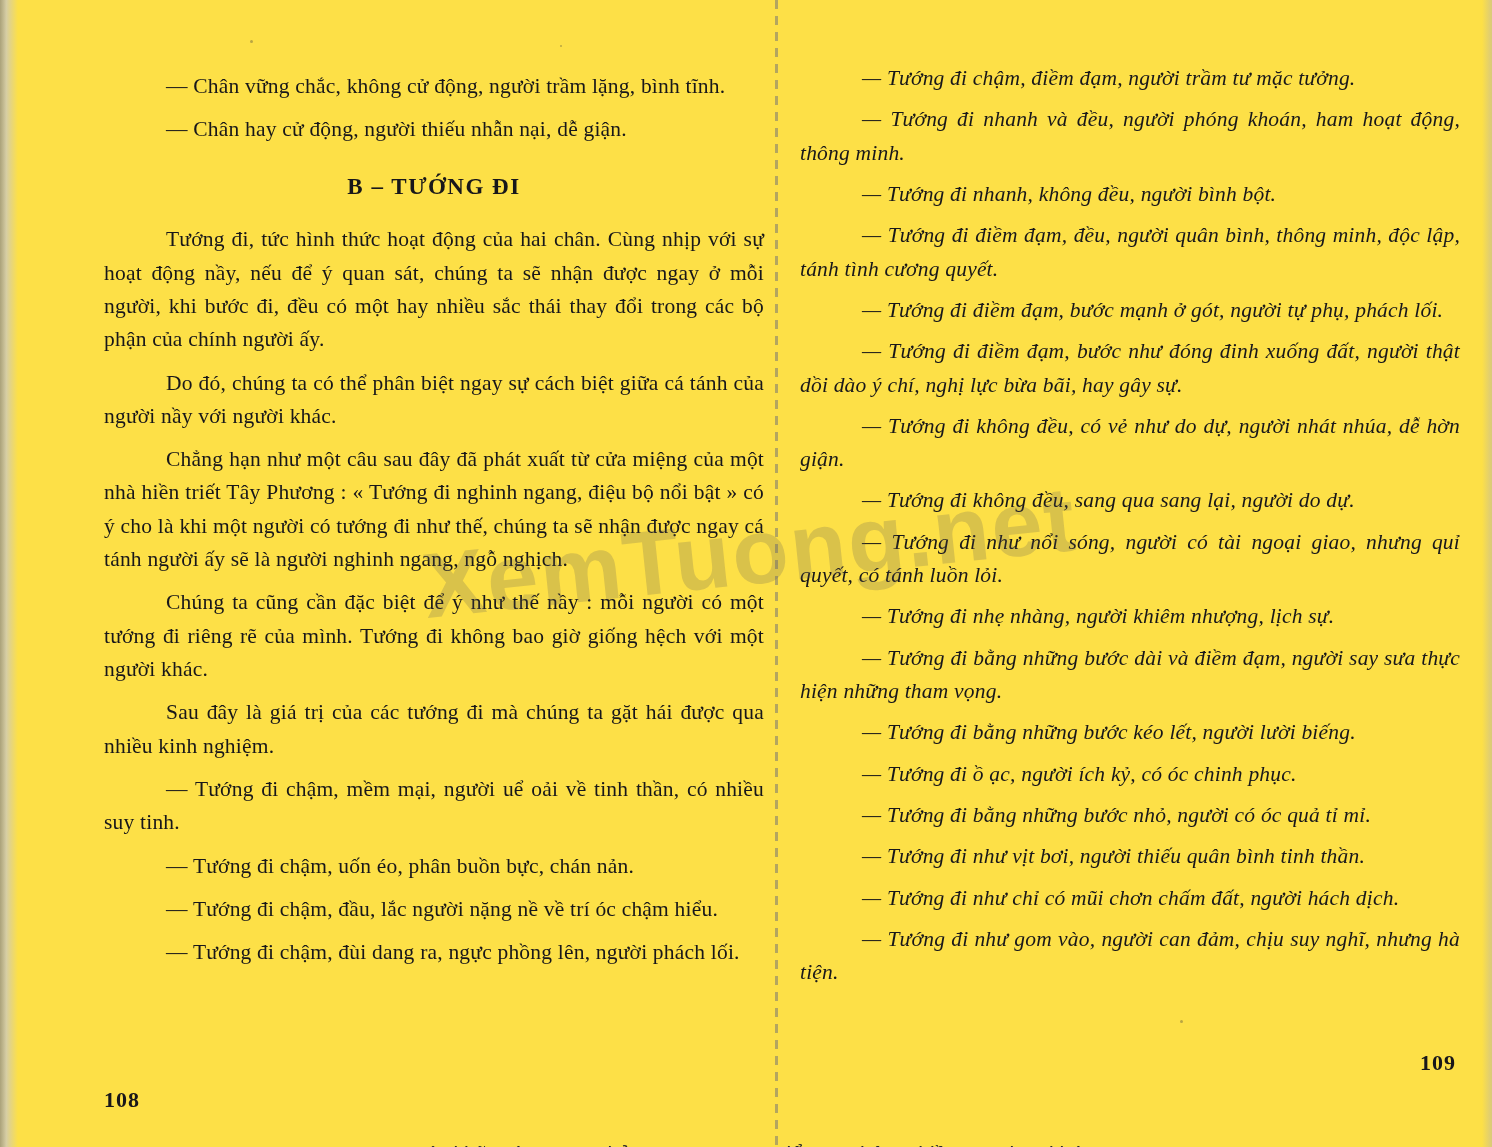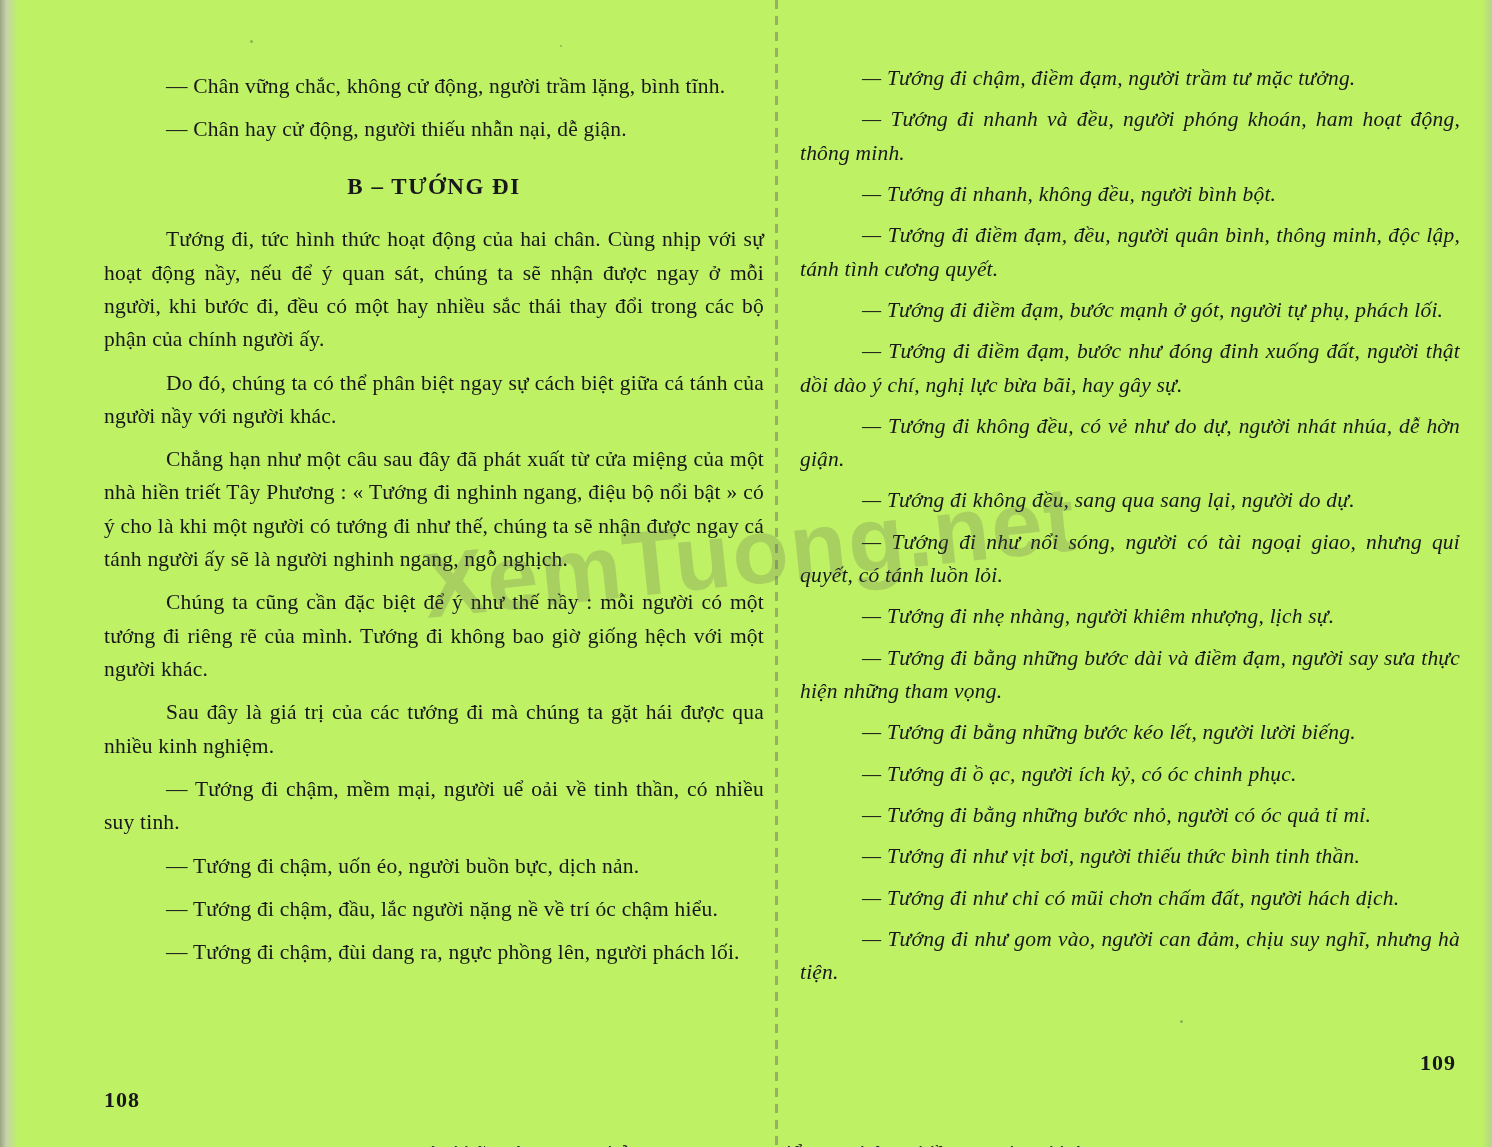--- a/index.html
+++ b/index.html
@@ -4,21 +4,21 @@
 <style>
   html, body {
     margin: 0;
     padding: 0;
     background: #ffffff;
   }
   #page {
     position: relative;
     width: 1492px;
     height: 1147px;
-    background: #bef264;
+    background: #fde047;
     overflow: hidden;
     font-family: "Liberation Serif", serif;
     color: #18171a;
   }
   
   #page::before {
     content: "";
     position: absolute;
     left: 0; top: 0;
     width: 18px; height: 100%;
@@ -129,41 +129,41 @@
     <p class="para dash">— Chân hay cử động, người thiếu nhẫn nại, dễ giận.</p>
 
     <h2 class="section">B – TƯỚNG ĐI</h2>
 
     <p class="para">Tướng đi, tức hình thức hoạt động của hai chân. Cùng nhịp với sự hoạt động nầy, nếu để ý quan sát, chúng ta sẽ nhận được ngay ở mỗi người, khi bước đi, đều có một hay nhiều sắc thái thay đổi trong các bộ phận của chính người ấy.</p>
     <p class="para">Do đó, chúng ta có thể phân biệt ngay sự cách biệt giữa cá tánh của người nầy với người khác.</p>
     <p class="para">Chẳng hạn như một câu sau đây đã phát xuất từ cửa miệng của một nhà hiền triết Tây Phương : « Tướng đi nghinh ngang, điệu bộ nổi bật » có ý cho là khi một người có tướng đi như thế, chúng ta sẽ nhận được ngay cá tánh người ấy sẽ là người nghinh ngang, ngỗ nghịch.</p>
     <p class="para">Chúng ta cũng cần đặc biệt để ý như thế nầy : mỗi người có một tướng đi riêng rẽ của mình. Tướng đi không bao giờ giống hệch với một người khác.</p>
     <p class="para">Sau đây là giá trị của các tướng đi mà chúng ta gặt hái được qua nhiều kinh nghiệm.</p>
     <p class="para dash">— Tướng đi chậm, mềm mại, người uể oải về tinh thần, có nhiều suy tinh.</p>
-    <p class="para dash">— Tướng đi chậm, uốn éo, người buồn bực, dịch nản.</p>
+    <p class="para dash">— Tướng đi chậm, uốn éo, phân buồn bực, chán nản.</p>
     <p class="para dash">— Tướng đi chậm, đầu, lắc người nặng nề về trí óc chậm hiểu.</p>
     <p class="para dash">— Tướng đi chậm, đùi dang ra, ngực phồng lên, người phách lối.</p>
   </div>
 
   <div class="col col-right">
     <p class="para dash tight">— Tướng đi chậm, điềm đạm, người trầm tư mặc tưởng.</p>
     <p class="para dash tight">— Tướng đi nhanh và đều, người phóng khoán, ham hoạt động, thông minh.</p>
     <p class="para dash tight">— Tướng đi nhanh, không đều, người bình bột.</p>
     <p class="para dash tight">— Tướng đi điềm đạm, đều, người quân bình, thông minh, độc lập, tánh tình cương quyết.</p>
     <p class="para dash tight">— Tướng đi điềm đạm, bước mạnh ở gót, người tự phụ, phách lối.</p>
     <p class="para dash tight">— Tướng đi điềm đạm, bước như đóng đinh xuống đất, người thật dồi dào ý chí, nghị lực bừa bãi, hay gây sự.</p>
     <p class="para dash tight">— Tướng đi không đều, có vẻ như do dự, người nhát nhúa, dễ hờn giận.</p>
     <p class="para dash tight">— Tướng đi không đều, sang qua sang lại, người do dự.</p>
     <p class="para dash tight">— Tướng đi như nổi sóng, người có tài ngoại giao, nhưng quỉ quyết, có tánh luồn lỏi.</p>
     <p class="para dash tight">— Tướng đi nhẹ nhàng, người khiêm nhượng, lịch sự.</p>
     <p class="para dash tight">— Tướng đi bằng những bước dài và điềm đạm, người say sưa thực hiện những tham vọng.</p>
     <p class="para dash tight">— Tướng đi bằng những bước kéo lết, người lười biếng.</p>
     <p class="para dash tight">— Tướng đi ồ ạc, người ích kỷ, có óc chinh phục.</p>
     <p class="para dash tight">— Tướng đi bằng những bước nhỏ, người có óc quả tỉ mỉ.</p>
-    <p class="para dash tight">— Tướng đi như vịt bơi, người thiếu thức bình tinh thần.</p>
+    <p class="para dash tight">— Tướng đi như vịt bơi, người thiếu quân bình tinh thần.</p>
     <p class="para dash tight">— Tướng đi như chỉ có mũi chơn chấm đất, người hách dịch.</p>
     <p class="para dash tight">— Tướng đi như gom vào, người can đảm, chịu suy nghĩ, nhưng hà tiện.</p>
   </div>
 
   <div class="watermark">XemTuong.net</div>
 
   <div class="folio folio-left">108</div>
   <div class="folio folio-right">109</div>
 
   <div class="footer-note">Quý vị hãy vào trang chủ XemTuong.net để xem thêm nhiều mục hay khác</div>

